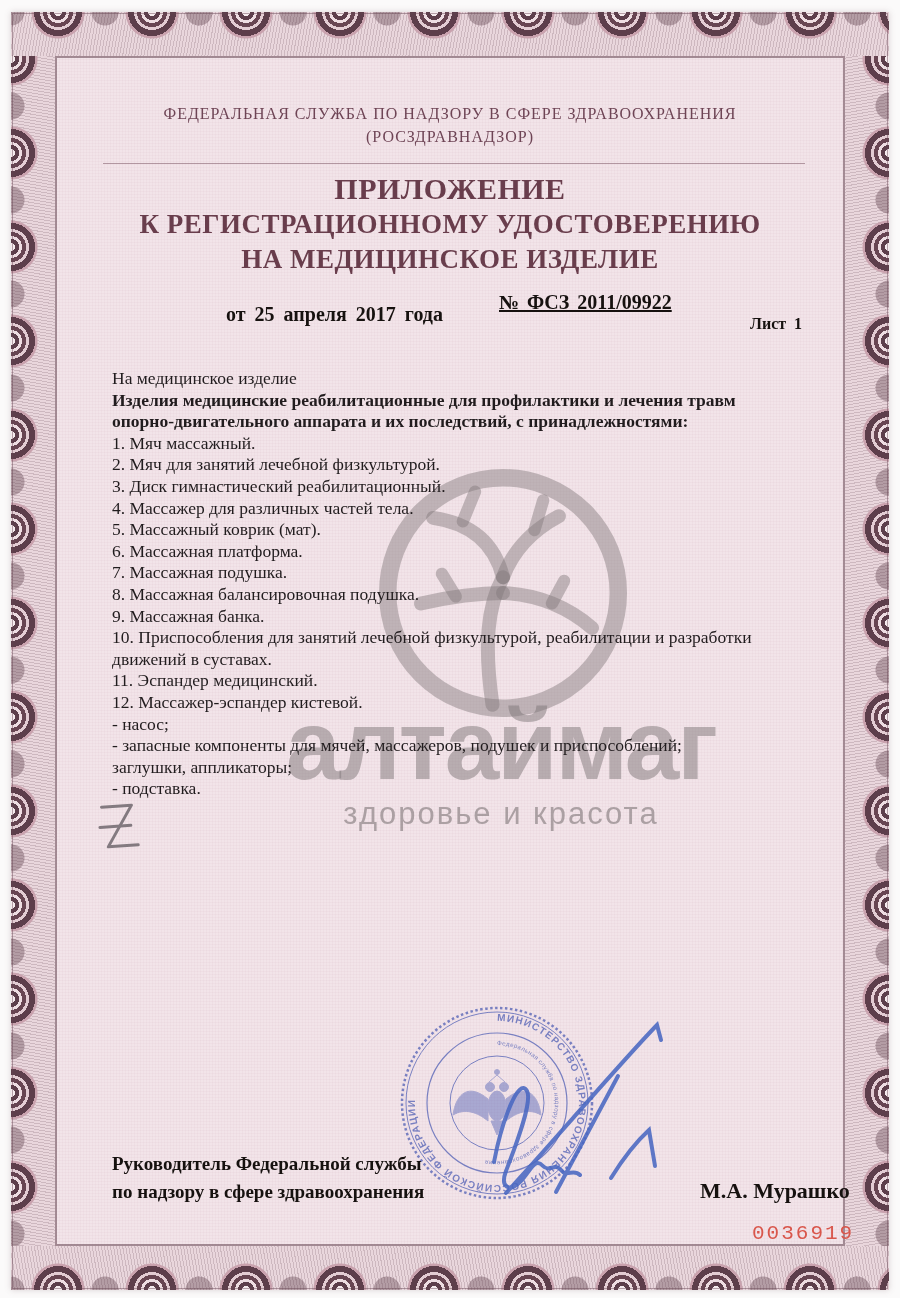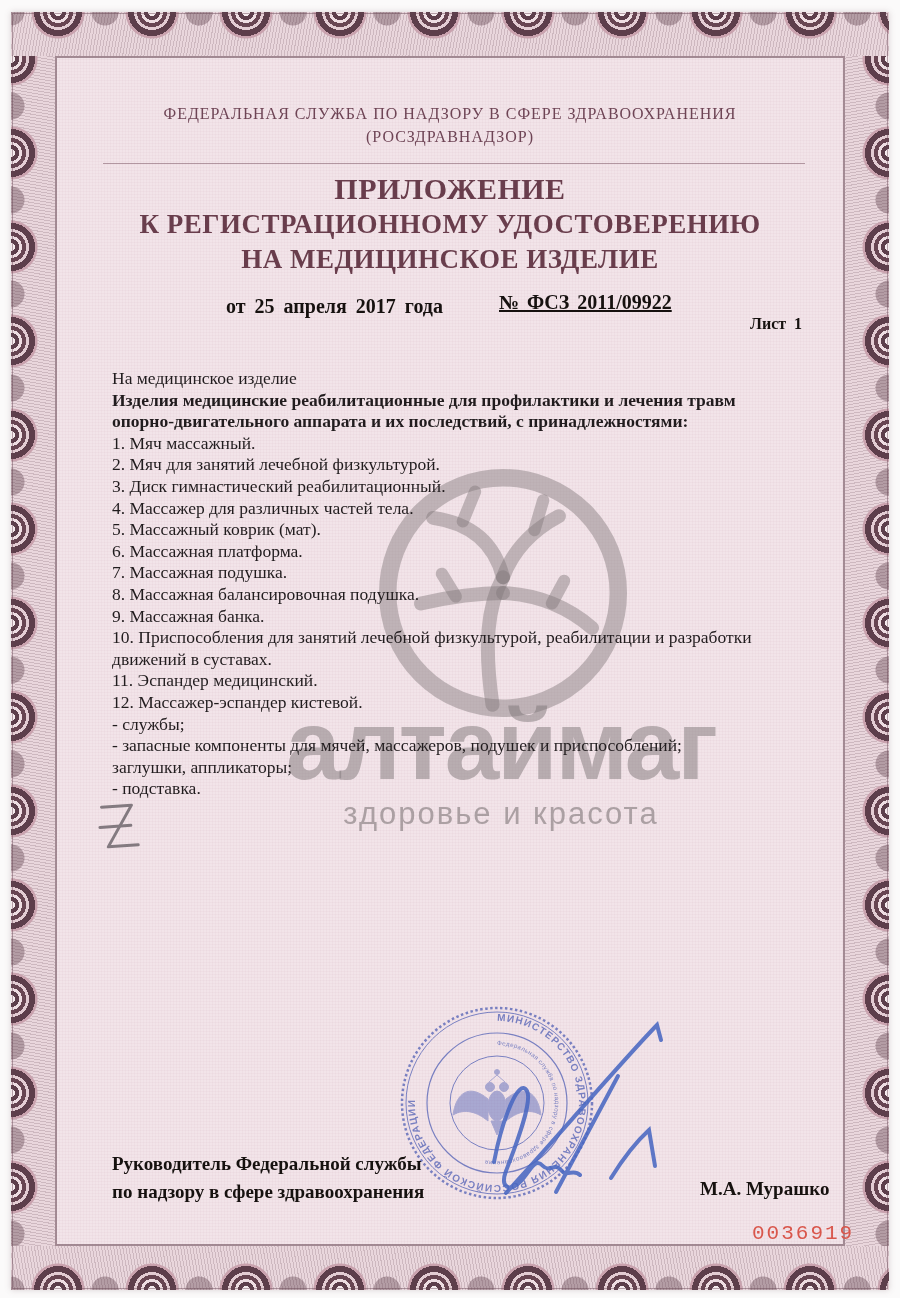--- a/index.html
+++ b/index.html
@@ -60,21 +60,21 @@
 
   
   .agency{position:absolute;top:90px;left:44px;right:44px;text-align:center;
     font-size:16px;line-height:23px;letter-spacing:1px;color:#6e4455;}
   .rule{position:absolute;top:151px;left:92px;width:702px;height:1px;background:rgba(125,88,102,.55);}
   .title{position:absolute;left:44px;right:44px;text-align:center;font-weight:bold;color:#693d4c;letter-spacing:.5px;}
   .title-1{top:160px;font-size:30px;}
   .title-2{top:197px;font-size:27px;}
   .title-3{top:232px;font-size:27px;}
   .date-row{position:absolute;top:279px;left:0;width:100%;height:28px;color:#16110f;font-weight:bold;font-size:20px;}
-  .date-text{position:absolute;left:215px;top:4px;word-spacing:4px;}
+  .date-text{position:absolute;left:215px;top:12px;word-spacing:4px;}
   .number-text{position:absolute;left:488px;top:0;word-spacing:3px;text-decoration:underline;}
   .sheet-label{position:absolute;top:303px;left:739px;font-size:16px;font-weight:bold;color:#16110f;word-spacing:4px;}
 
   .body-text{position:absolute;top:356px;left:101px;width:692px;z-index:3;
     font-size:17.5px;line-height:21.6px;color:#211c1e;}
   .body-text .line{white-space:nowrap;}
   .body-text .bold{font-weight:bold;}
 
   
   .wm{position:absolute;color:rgba(125,117,119,.5);z-index:1;}
@@ -83,21 +83,21 @@
     font-family:"Liberation Sans",sans-serif;font-weight:bold;font-size:98px;letter-spacing:-2px;line-height:1;}
   .wm-tagline{left:180px;top:784px;width:620px;text-align:center;
     font-family:"Liberation Sans",sans-serif;font-size:31px;letter-spacing:2px;color:rgba(125,117,119,.6);}
 
   
   .stamp{position:absolute;left:386px;top:991px;width:200px;height:200px;z-index:2;opacity:.8;}
   .signature{position:absolute;left:395px;top:988px;width:280px;height:212px;z-index:4;}
   .hand-mark{position:absolute;left:84px;top:786px;width:50px;height:60px;z-index:4;transform:rotate(-4deg);}
 
   .exec-role{position:absolute;top:1138px;left:101px;font-size:19px;font-weight:bold;line-height:28px;color:#16110f;z-index:3;}
-  .exec-name{position:absolute;top:1166px;left:689px;font-size:19px;font-weight:bold;color:#16110f;z-index:3;text-align:center;}
+  .exec-name{position:absolute;top:1166px;left:689px;font-size:22px;font-weight:bold;color:#16110f;z-index:3;text-align:center;}
   .serial{position:absolute;top:1198px;left:741px;z-index:3;
     font-family:"Liberation Mono",monospace;font-size:21px;letter-spacing:2px;color:#d9564b;margin-top:12px;}
 </style>
 </head>
 <body>
 
 <div class="sheet">
 
   <div class="band band-left"></div>
   <div class="band band-right"></div>
@@ -165,21 +165,21 @@
 
       <div class="line">10. Приспособления для занятий лечебной физкультурой, реабилитации и разработки</div>
 
       <div class="line">движений в суставах.</div>
 
       <div class="line">11. Эспандер медицинский.</div>
 
       <div class="line">12. Массажер-эспандер кистевой.</div>
 
 
-      <div class="line">- службы;</div>
+      <div class="line">- насос;</div>
 
       <div class="line">- запасные компоненты для мячей, массажеров, подушек и приспособлений;</div>
 
       <div class="line">заглушки, аппликаторы;</div>
 
       <div class="line">- подставка.</div>
     </div>
 
   <svg class="hand-mark" viewBox="0 0 50 60" fill="none" stroke="#837a80" stroke-width="3" stroke-linecap="round" stroke-linejoin="round">
     <path d="M8,8 H38 L12,48 H42"></path>

